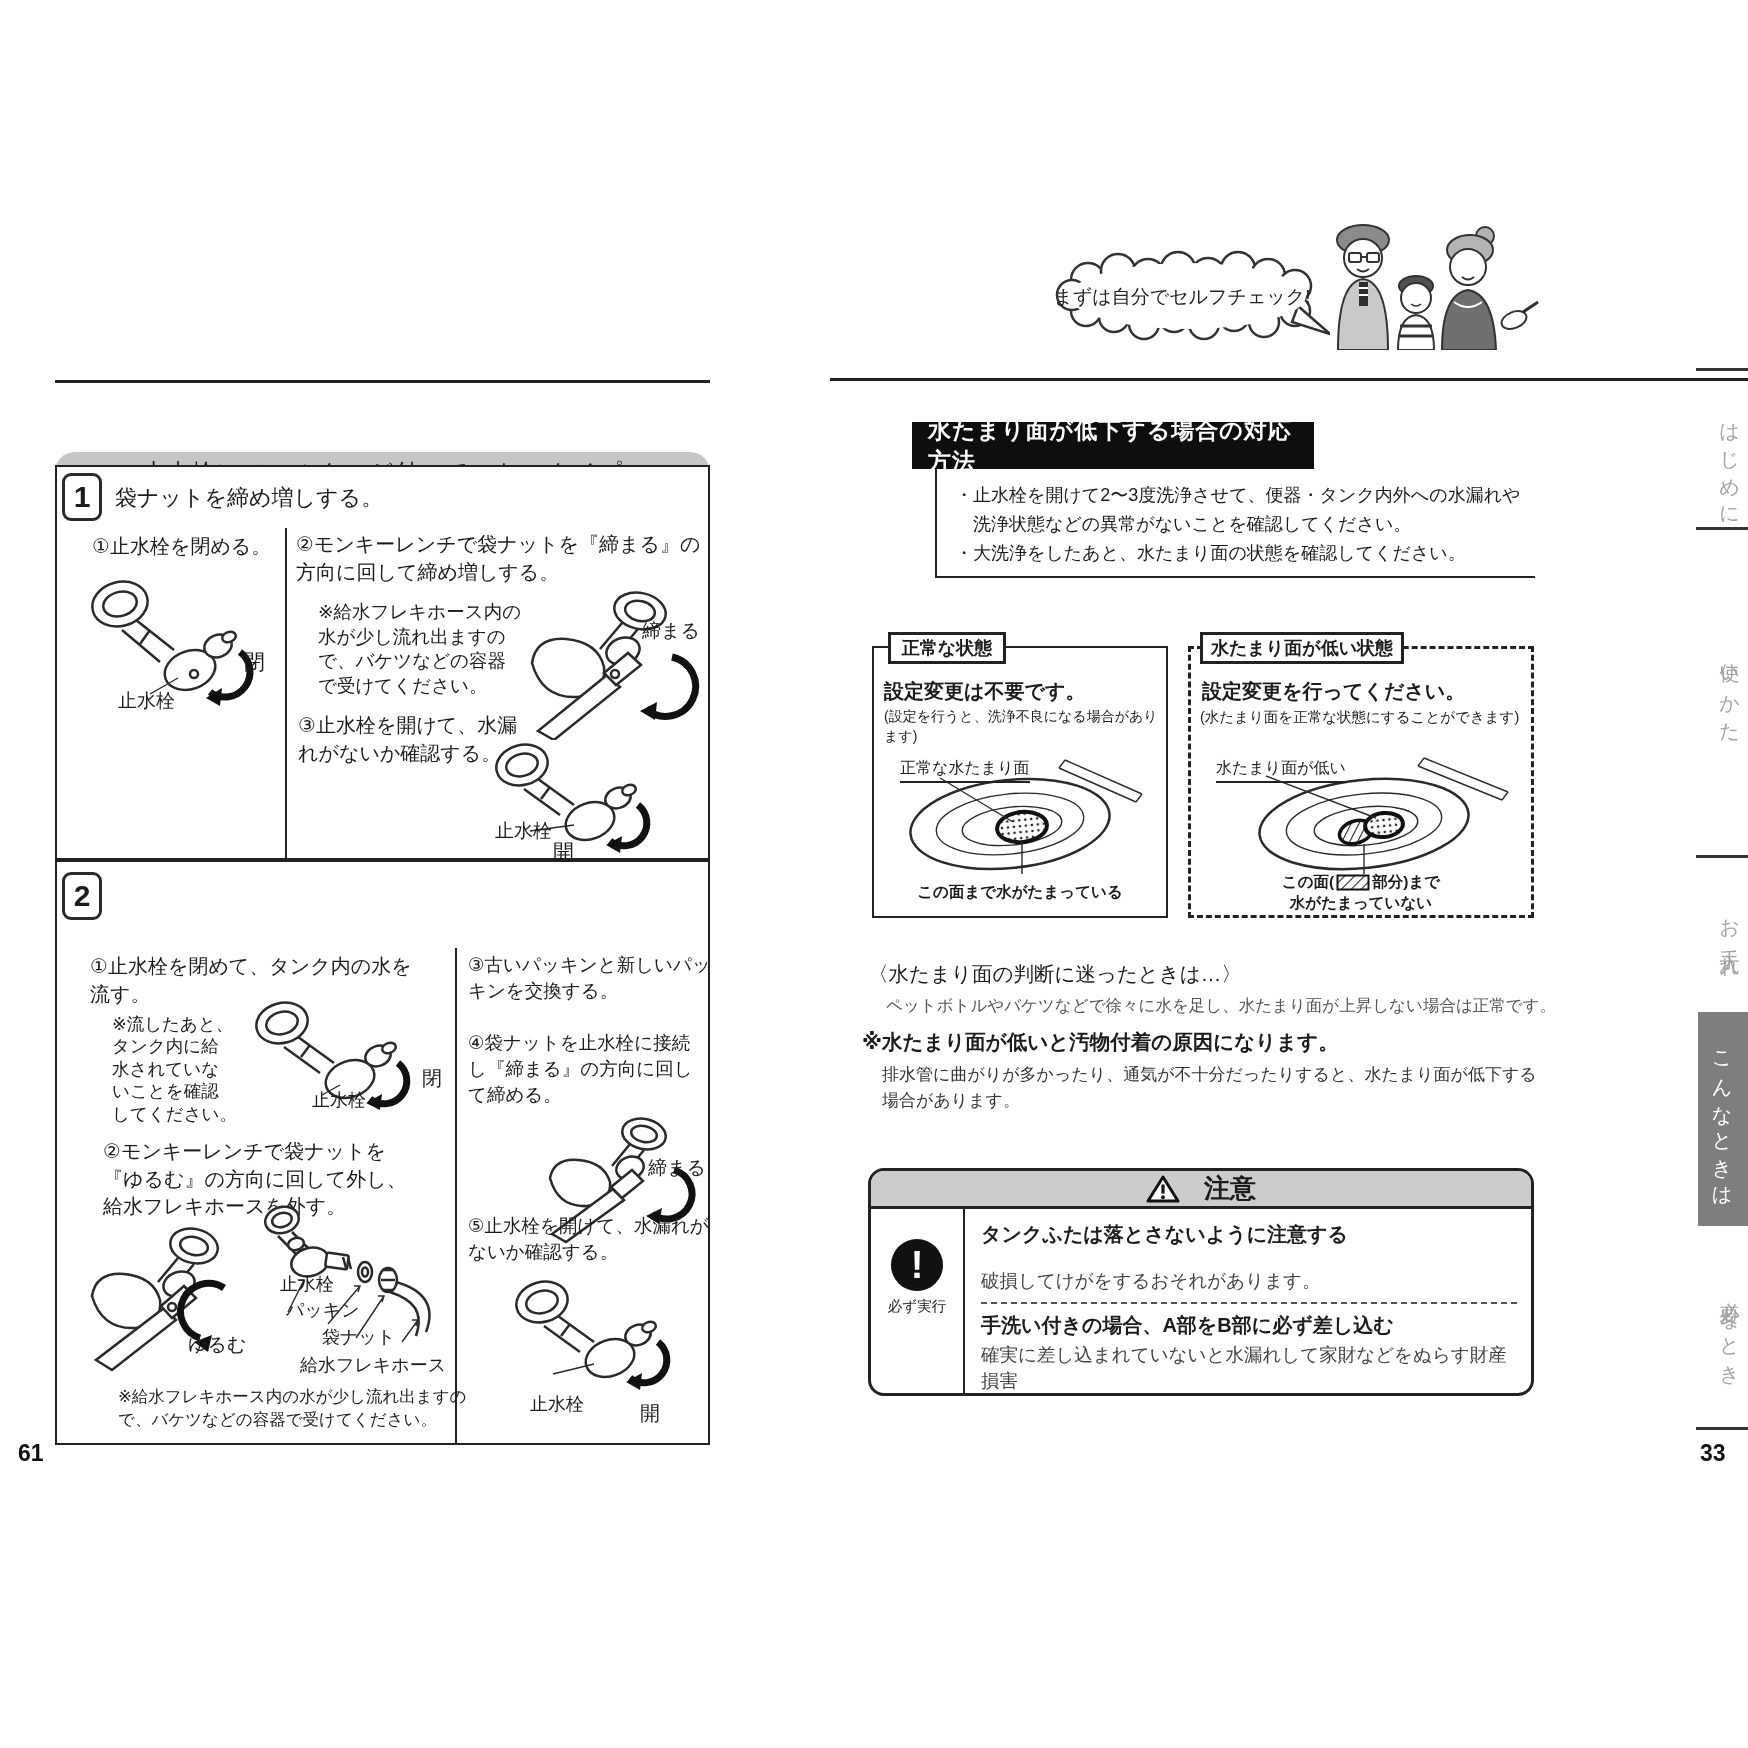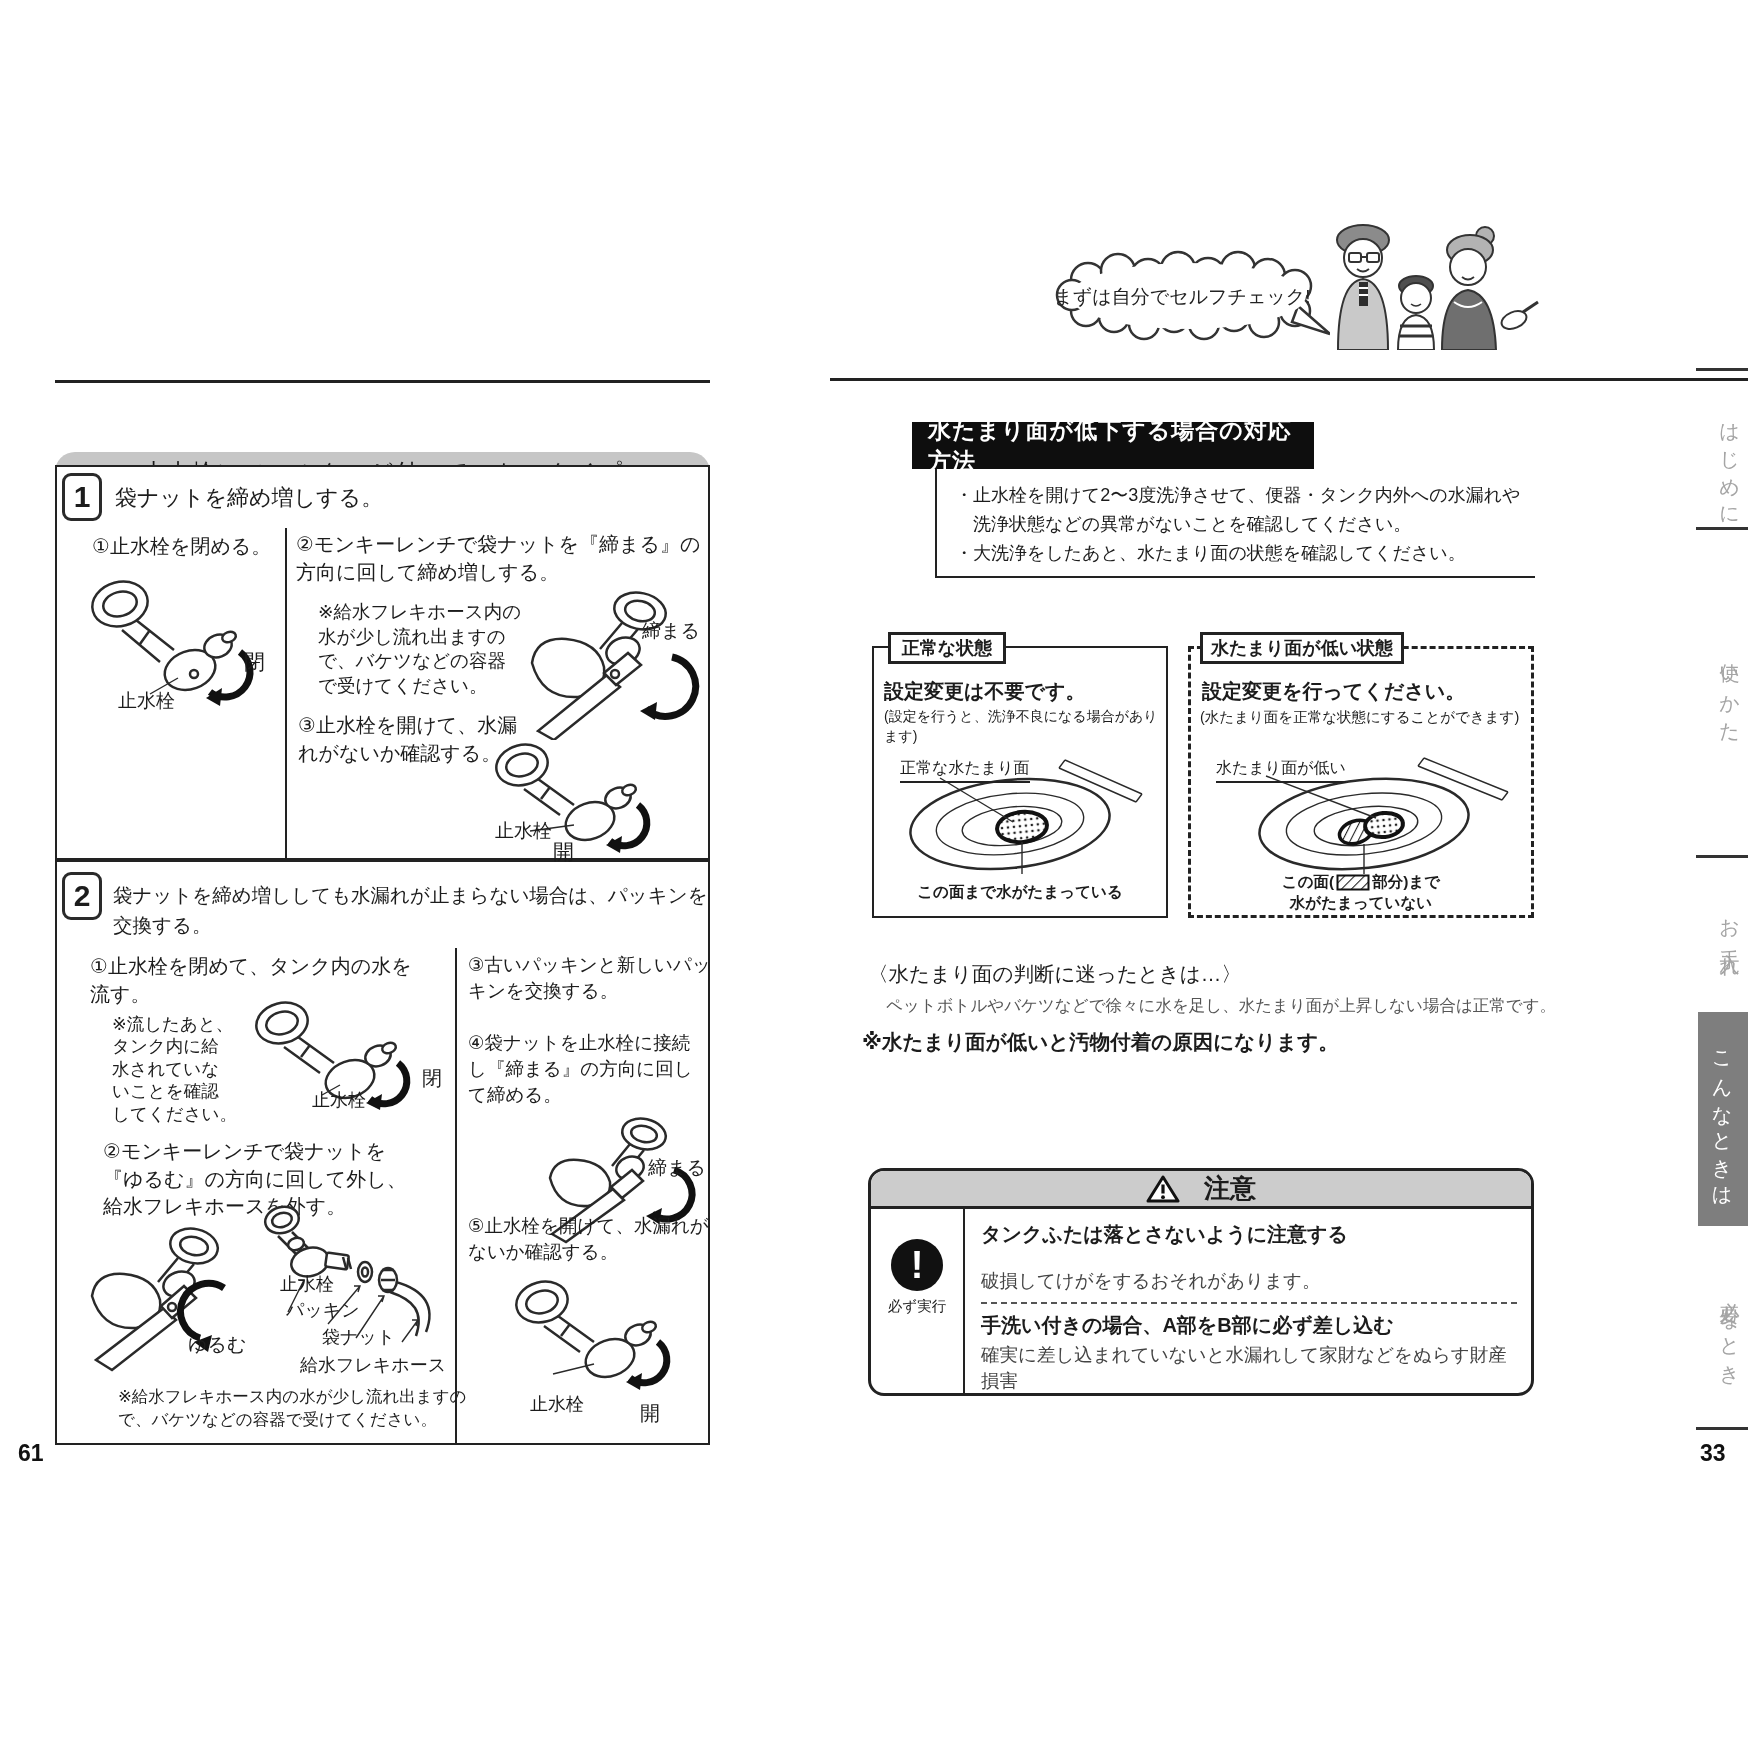--- a/index.html
+++ b/index.html
@@ -176,22 +176,20 @@
     <ellipse class="fw" cx="151" cy="55" rx="7" ry="5" transform="rotate(-20 151 55)"></ellipse>
     <path class="thin" d="M52,96 L96,90"></path>
     <path class="arr" d="M160,70 a22,22 0 1 1 -28,36"></path>
     <polygon class="arrh" points="128,110 144,101 142,118"></polygon>
   </svg>
   <span class="ill-label" style="left:495px; top:818px;">止水栓</span>
   <span class="ill-label" style="left:553px; top:838px; font-size:21px;">開</span>
 
   <div class="box" style="left:55px; top:860px; width:655px; height:585px;"></div>
   <div class="step-badge" style="left:62px; top:872px;">2</div>
-  <div class="abs pre" style="left:113px; top:880px; font-size:19.5px; line-height:1.55;">袋ナットを締め増ししても水漏れが止まらない場合は、パッキンを
-交換する。</div>
   <div class="vline" style="left:455px; top:948px; height:497px; width:1.6px;"></div>
 
   <div class="abs t20 pre" style="left:90px; top:953px;">①止水栓を閉めて、タンク内の水を
 流す。</div>
   <div class="abs pre" style="left:112px; top:1013px; font-size:17.5px; line-height:1.28;">※流したあと、
 タンク内に給
 水されていな
 いことを確認
 してください。</div>
   <svg class="abs" style="left:240px; top:995px;" width="210" height="115" viewBox="0 0 210 115">
@@ -363,20 +361,22 @@
         <rect x="1.5" y="1.5" width="31" height="14" fill="url(#hatchC)" stroke="#111" stroke-width="2"></rect>
       </svg>
       <span>部分)まで</span>
     </div>
     <div>水がたまっていない</div>
   </div>
 
   <div class="abs" style="left:868px; top:960px; font-size:20.5px;">〈水たまり面の判断に迷ったときは…〉</div>
   <div class="abs" style="left:886px; top:995px; font-size:16.5px; color:#555;">ペットボトルやバケツなどで徐々に水を足し、水たまり面が上昇しない場合は正常です。</div>
   <div class="abs" style="left:862px; top:1028px; font-size:20.5px; font-weight:bold;">※水たまり面が低いと汚物付着の原因になります。</div>
+  <div class="abs pre" style="left:882px; top:1062px; font-size:17px; line-height:1.5; color:#333;">排水管に曲がりが多かったり、通気が不十分だったりすると、水たまり面が低下する
+場合があります。</div>
 
   <div class="caution-box">
     <div class="caution-head">
       <svg width="34" height="30" viewBox="0 0 34 30">
         <path d="M17,3 L32,27 L2,27 Z" fill="#fff" stroke="#111" stroke-width="3" stroke-linejoin="round"></path>
         <rect x="15.4" y="10.5" width="3.2" height="9" fill="#111"></rect>
         <circle cx="17" cy="23.2" r="1.9" fill="#111"></circle>
       </svg>
       <span>注意</span>
     </div>

